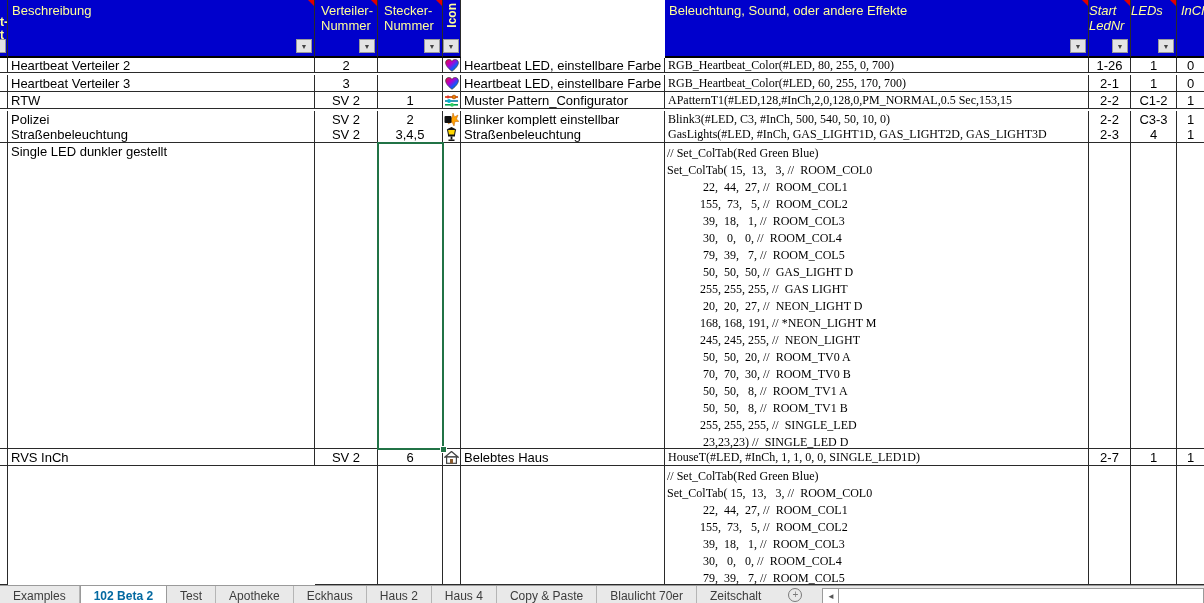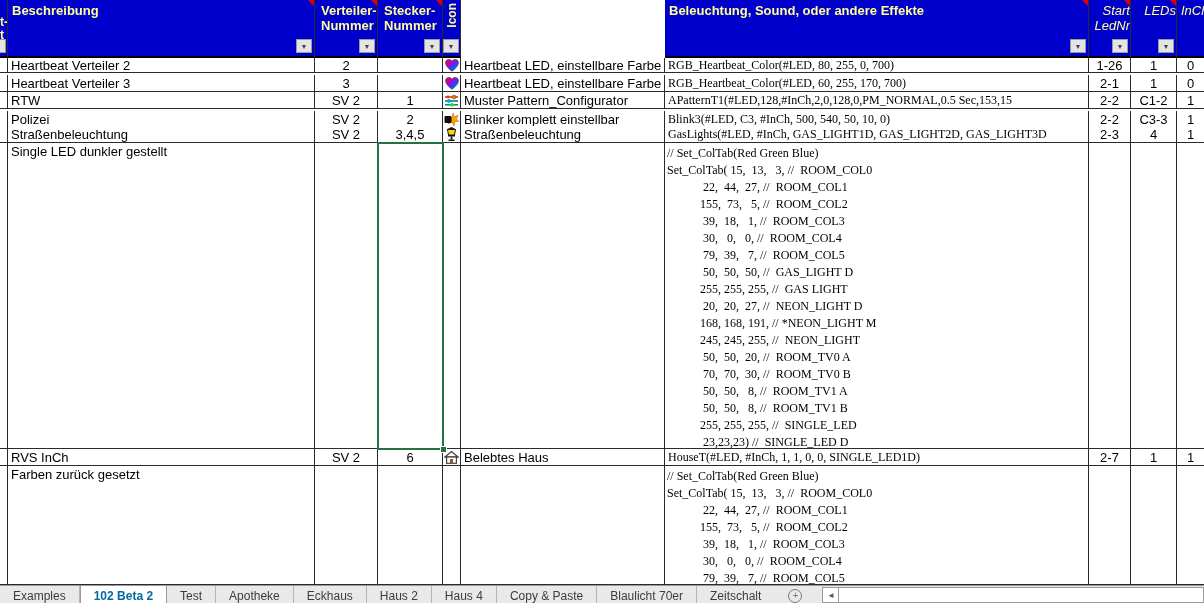--- a/index.html
+++ b/index.html
@@ -24,39 +24,39 @@
 
   .al { justify-content:flex-start; padding-left:3px; }
   .ac { justify-content:center; }
   .top { align-items:flex-start; padding-top:1px; }
 
   .mono { font-family:Liberation Serif, serif; font-size:12px; white-space:pre; }
   .codeblock { align-items:flex-start; line-height:17px; padding-top:2px; padding-left:2px; }
 
   
   .hcell { background:#0000CC; border-bottom:2px solid #000; }
-  .hlabel { color:#FFFF99; font-weight:bold; font-size:13px; line-height:15px; white-space:pre-line; padding:2px 0 0 4px; }
-  .hlabel.ital { font-style:italic; font-weight:normal; text-align:right; padding-left:0; width:100%; }
+  .hlabel { color:#FFFF99; font-weight:normal; font-size:13px; line-height:15px; white-space:pre-line; padding:2px 0 0 4px; }
+  .hlabel.ital { font-style:italic; font-weight:normal; text-align:left; padding-left:0; width:100%; }
   .vlabel { writing-mode:vertical-rl; transform:rotate(180deg); color:#FFFF99; font-weight:bold; font-size:12px; margin:2px auto 0; }
   .dd { position:absolute; right:2px; bottom:3px; width:16px; height:14px; background:#E4E4E4; border:1px solid #9a9a9a;
         display:flex; align-items:center; justify-content:center; font-size:7px; color:#444; cursor:pointer; }
   .dd-frag { position:absolute; left:0; bottom:3px; width:6px; height:14px; background:#E4E4E4; border:1px solid #9a9a9a; border-left:none; }
   .ctri { position:absolute; top:0; right:0; width:0; height:0; border-left:6px solid transparent; border-top:6px solid #E00000; }
   .edge-txt { color:#FFFF99; font-weight:bold; font-size:12px; line-height:13px; white-space:pre-line; padding-top:2px; }
 
   
   .sel { position:absolute; left:377px; top:142px; width:67px; height:308px; border:2px solid #217346; pointer-events:auto; background:transparent; }
   .sel .handle { position:absolute; right:-5px; bottom:-5px; width:7px; height:7px; background:#217346; border:1px solid #fff; cursor:crosshair; }
 
   
   .icw { display:flex; align-items:center; justify-content:center; width:100%; }
 
   
   .tabbar { position:absolute; top:585px; left:0; width:1204px; height:18px; background:#E9E9E9; border-top:1px solid #9a9a9a;
-            display:flex; align-items:flex-end; font-size:12px; color:#3c3c3c; }
+            display:flex; align-items:flex-start; font-size:12px; color:#3c3c3c; }
   .tab { padding:3px 13px 0; border-right:1px solid #b5b5b5; white-space:nowrap; cursor:pointer; }
   .tab.active { background:#fff; color:#0369a1; font-weight:bold; border-left:1px solid #9a9a9a; border-right:1px solid #9a9a9a; }
   .addbtn { width:14px; height:14px; margin:2px 6px 0 14px; border:1px solid #7a7a7a; border-radius:50%;
             display:flex; align-items:center; justify-content:center; font-size:10px; color:#7a7a7a; line-height:1; cursor:pointer; flex:none; }
   .scrollwrap { display:flex; margin-top:2px; margin-left:14px; flex:1; height:16px; }
   .scrollbtn { width:17px; background:#fff; border:1px solid #9a9a9a; font-size:8px; color:#555;
                display:flex; align-items:center; justify-content:center; cursor:pointer; flex:none; }
   .scrolltrack { flex:1; background:#fff; border:1px solid #9a9a9a; border-left:none; cursor:pointer; }
 </style>
 </head>
@@ -281,21 +281,20 @@
       </div>
       <div class="cell c5 al">Belebtes Haus</div>
       <div class="cell c6 al mono">HouseT(#LED, #InCh, 1, 1, 0, 0, SINGLE_LED1D)</div>
       <div class="cell c7 ac">2-7</div>
       <div class="cell c8 ac">1</div>
       <div class="cell c9 ac">1</div>
     </div>
 
     <div class="row r8">
       <div class="cell c0"></div>
-      <div class="cell c1 al top">Farben zurück gesetzt</div>
       <div class="cell c2"></div>
       <div class="cell c3"></div>
       <div class="cell c4"></div>
       <div class="cell c5"></div>
       <div class="cell c6 mono codeblock">// Set_ColTab(Red Green Blue)
 Set_ColTab( 15,  13,   3, //  ROOM_COL0
             22,  44,  27, //  ROOM_COL1
            155,  73,   5, //  ROOM_COL2
             39,  18,   1, //  ROOM_COL3
             30,   0,   0, //  ROOM_COL4

